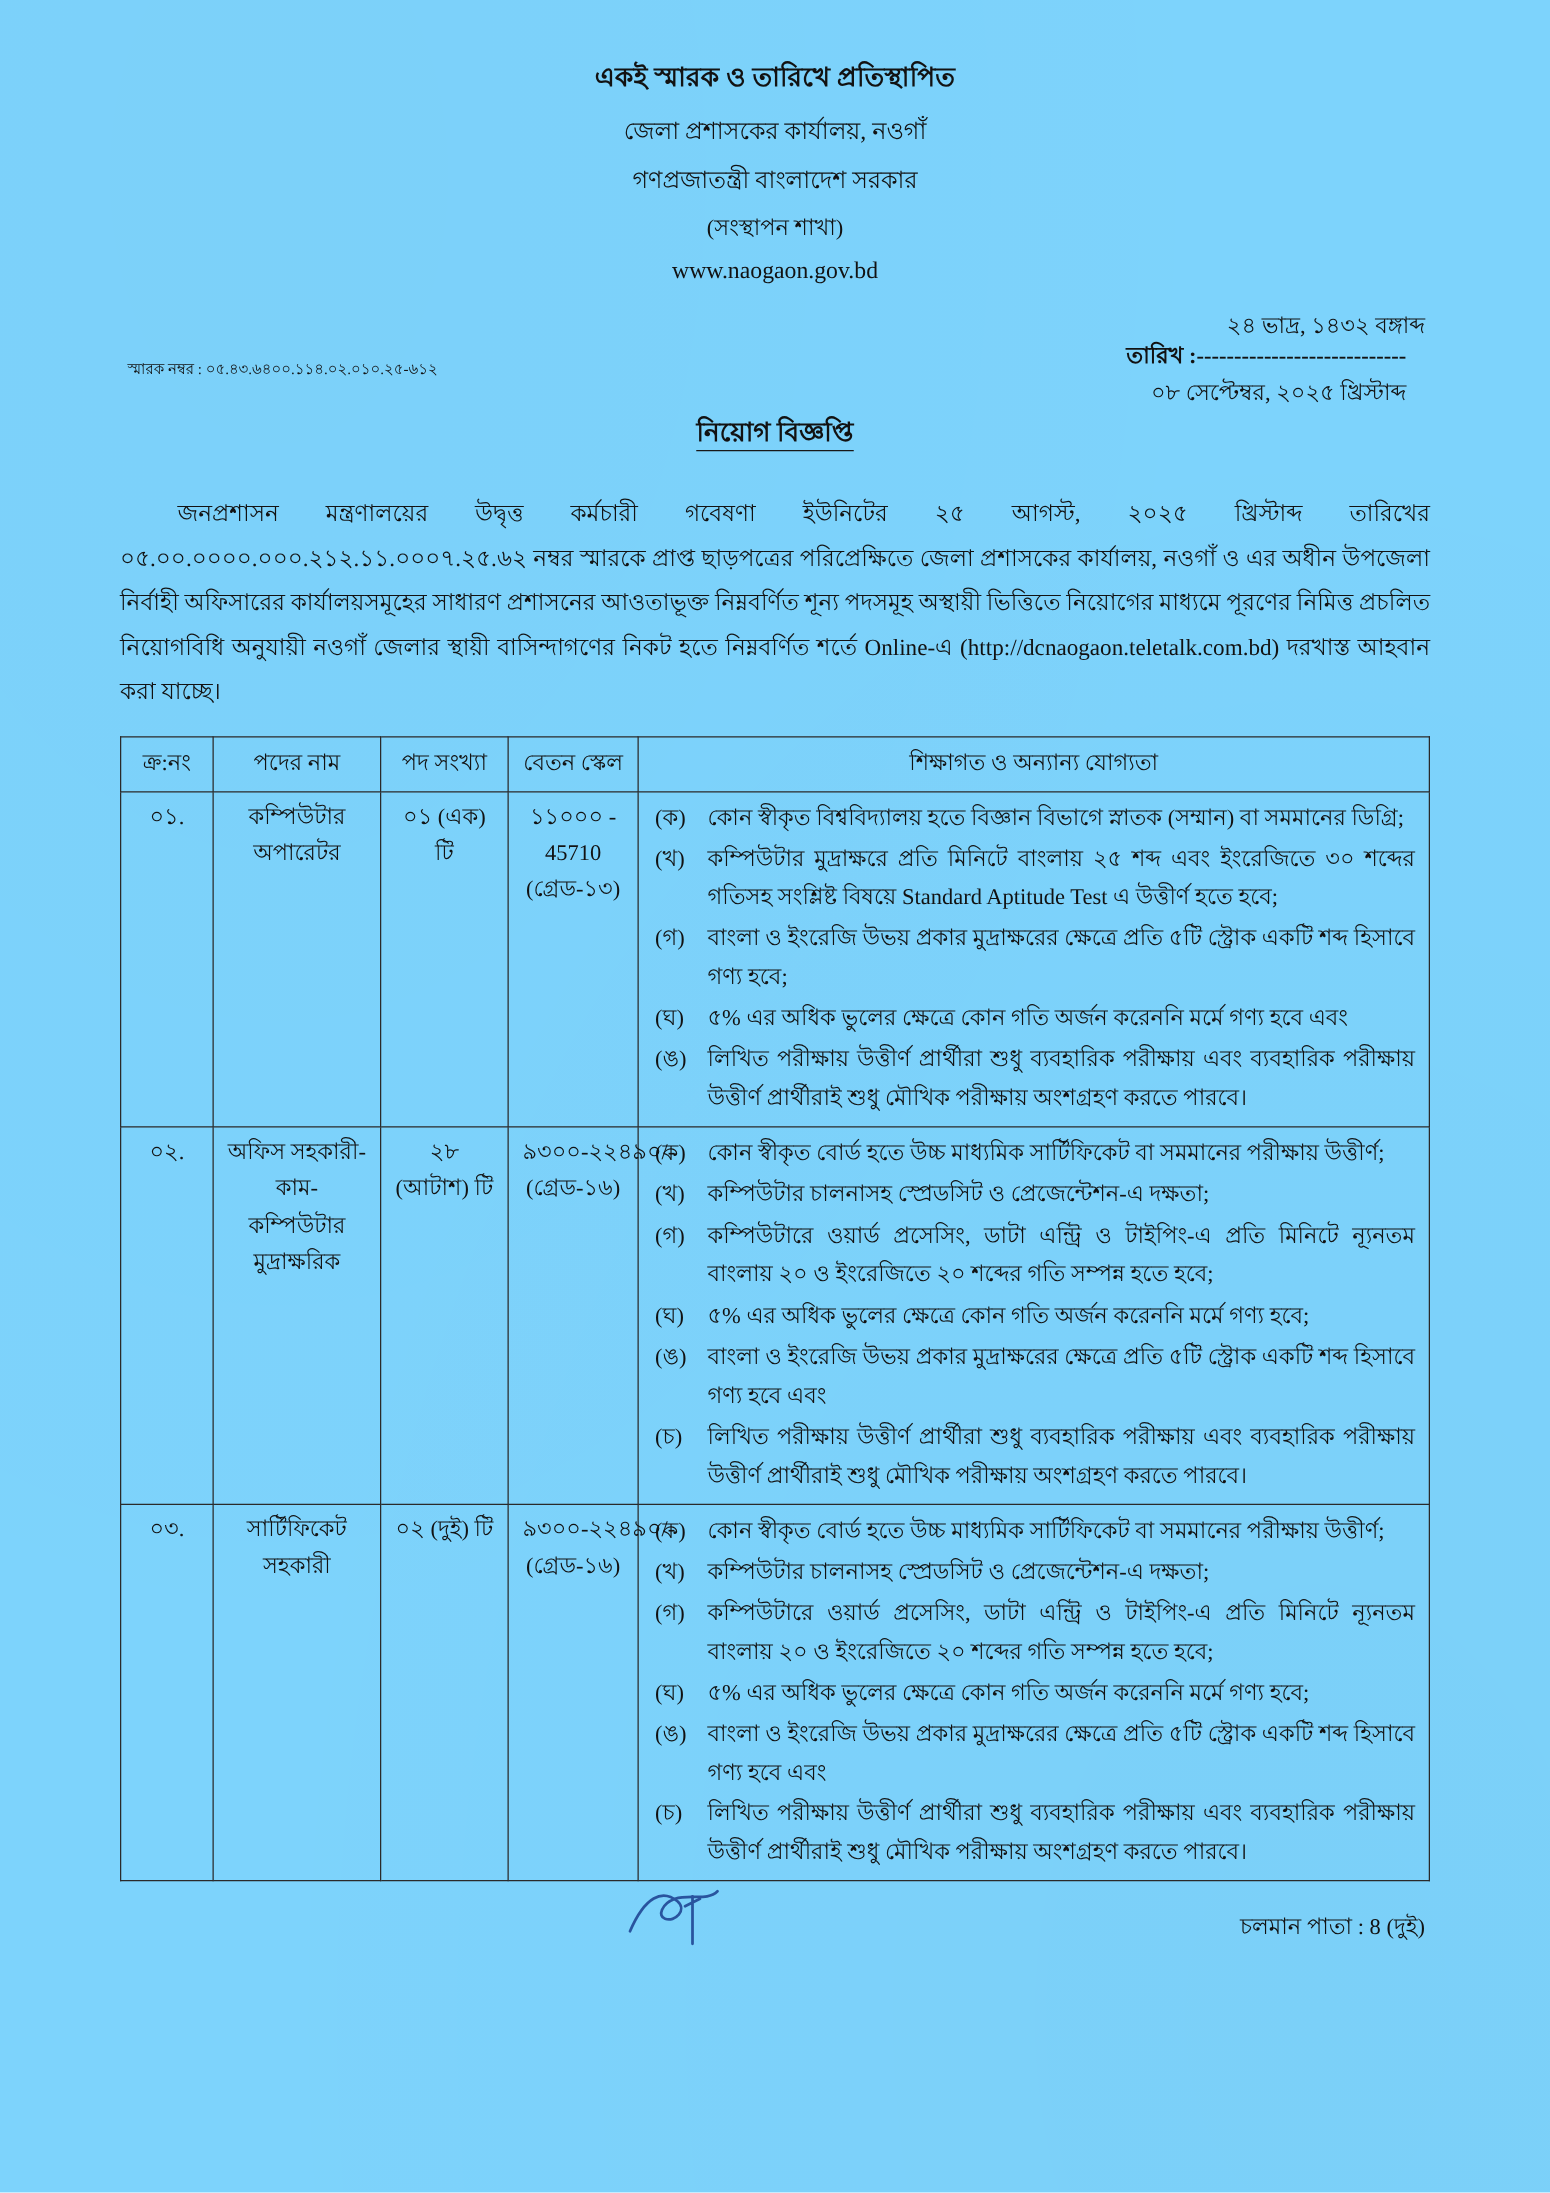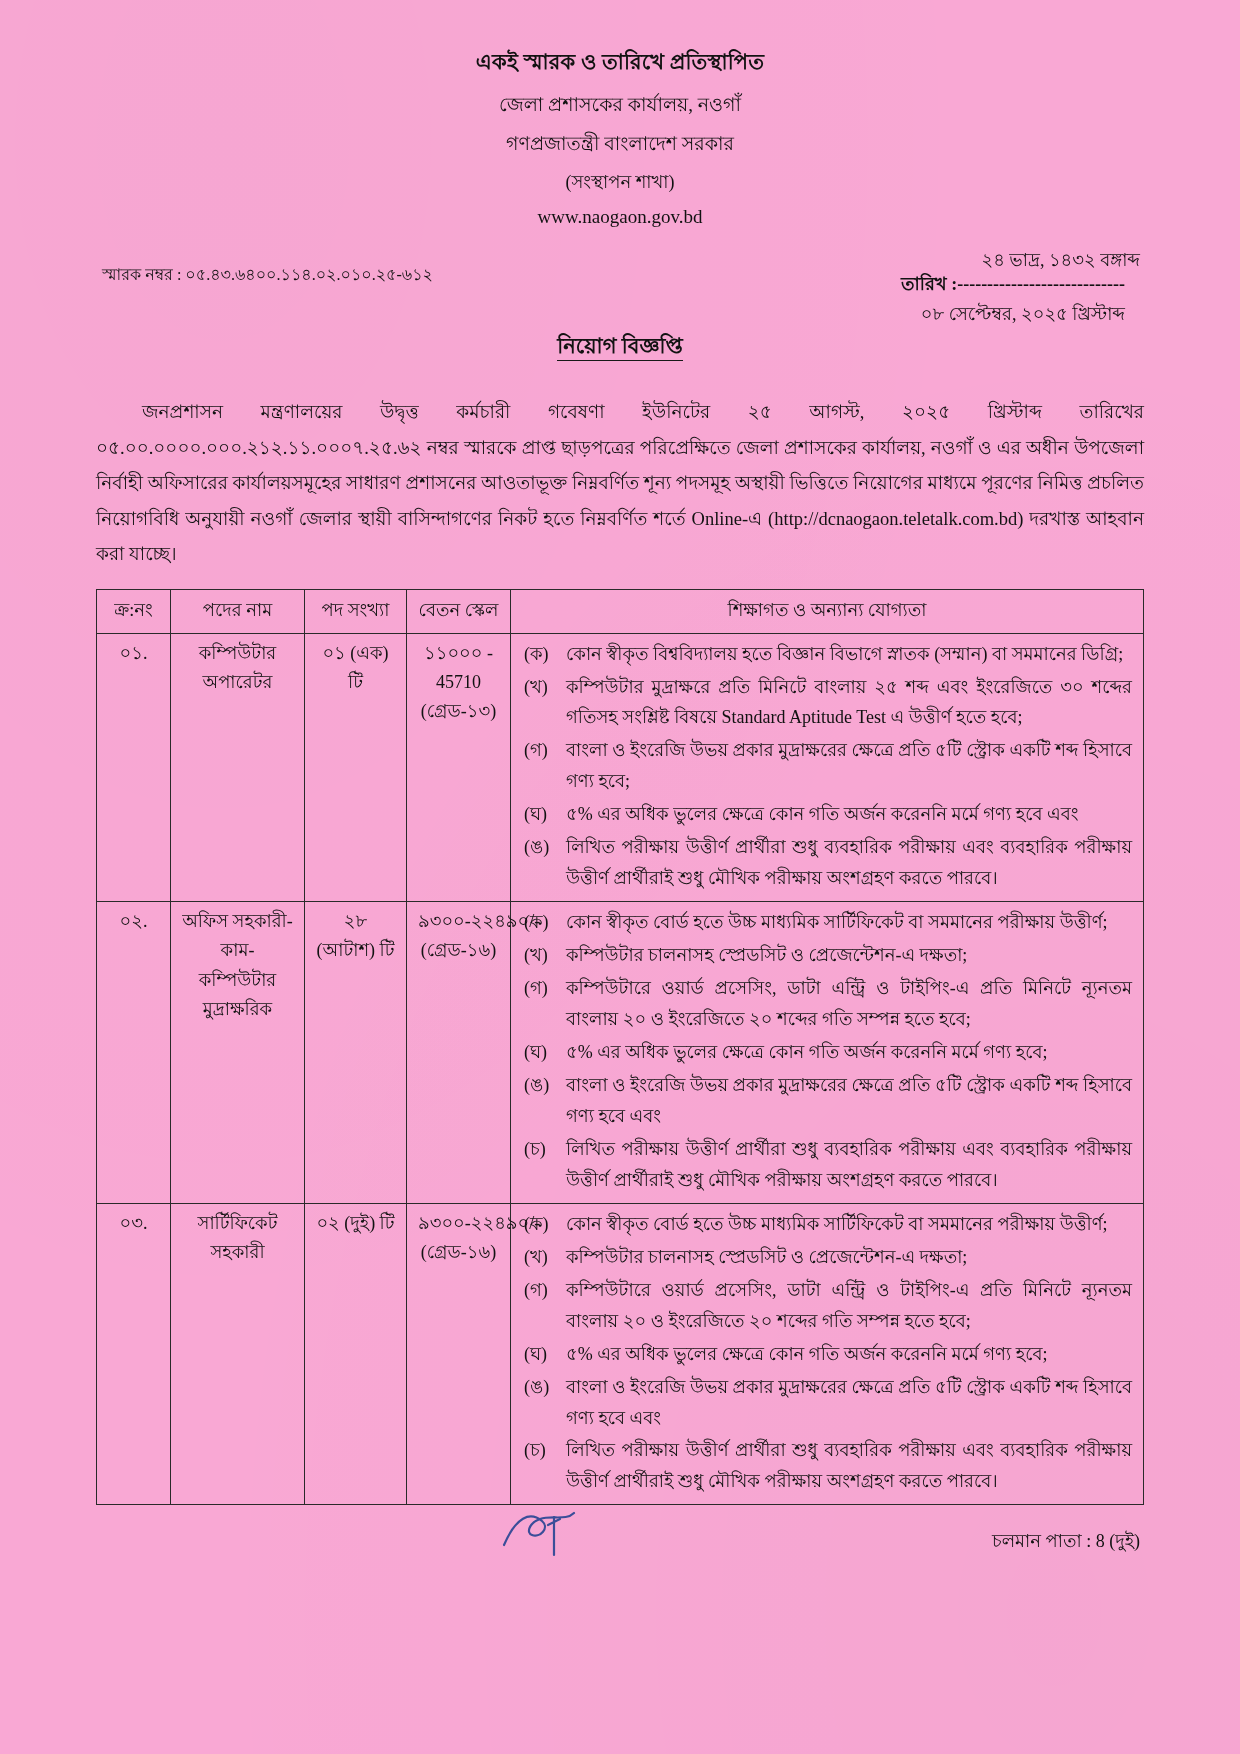--- a/index.html
+++ b/index.html
@@ -9,21 +9,21 @@
   }
   body {
     font-family: "Liberation Serif", "DejaVu Serif", serif;
     color: #121212;
   }
   .page {
     position: relative;
     width: 1240px;
     height: 1754px;
     margin: 0 auto;
-    background: #f9a8d4;
+    background: #7dd3fc;
     box-sizing: border-box;
     padding: 46px 96px 30px 96px;
     overflow: hidden;
   }
   
   .page::before {
     content: "";
     position: absolute;
     inset: 0;
     background:
@@ -56,22 +56,22 @@
   }
 
   .meta {
     position: relative;
     height: 86px;
     margin-top: 14px;
   }
   .memo-no {
     position: absolute;
     left: 6px;
-    top: 20px;
-    font-size: 16px;
+    top: 44px;
+    font-size: 12px;
     white-space: nowrap;
   }
   .date-bn {
     position: absolute;
     right: 4px;
     top: 4px;
     font-size: 18px;
     white-space: nowrap;
   }
   .date-label {

